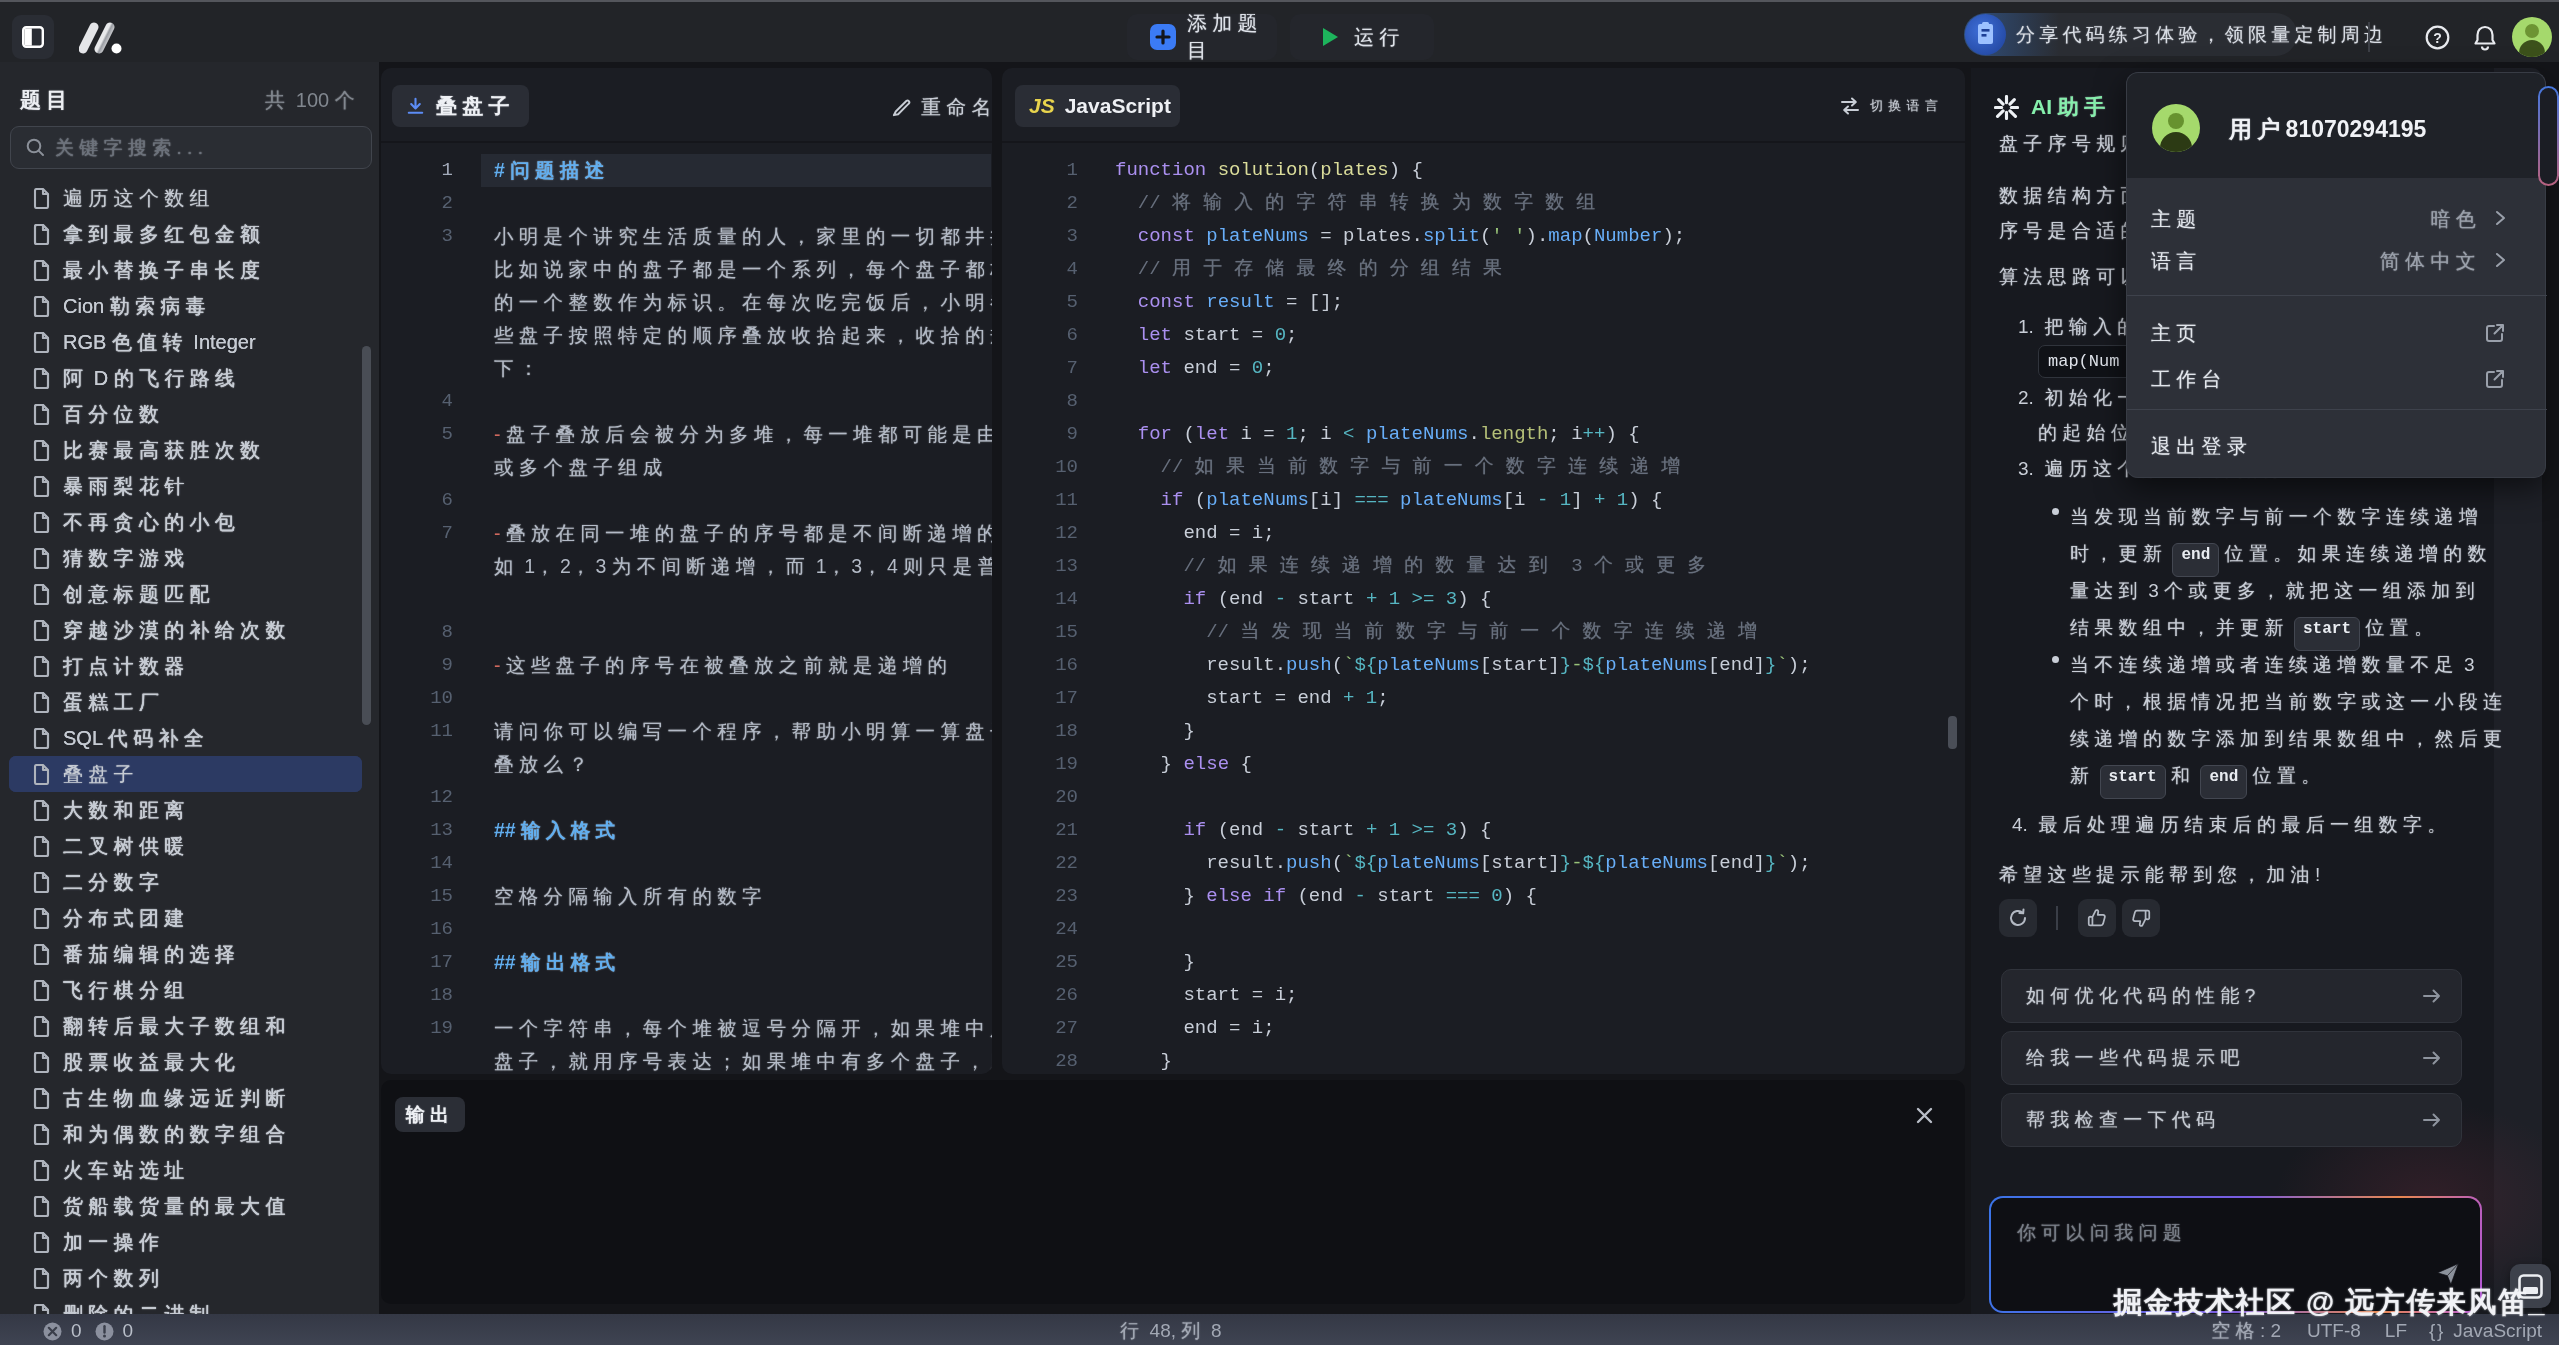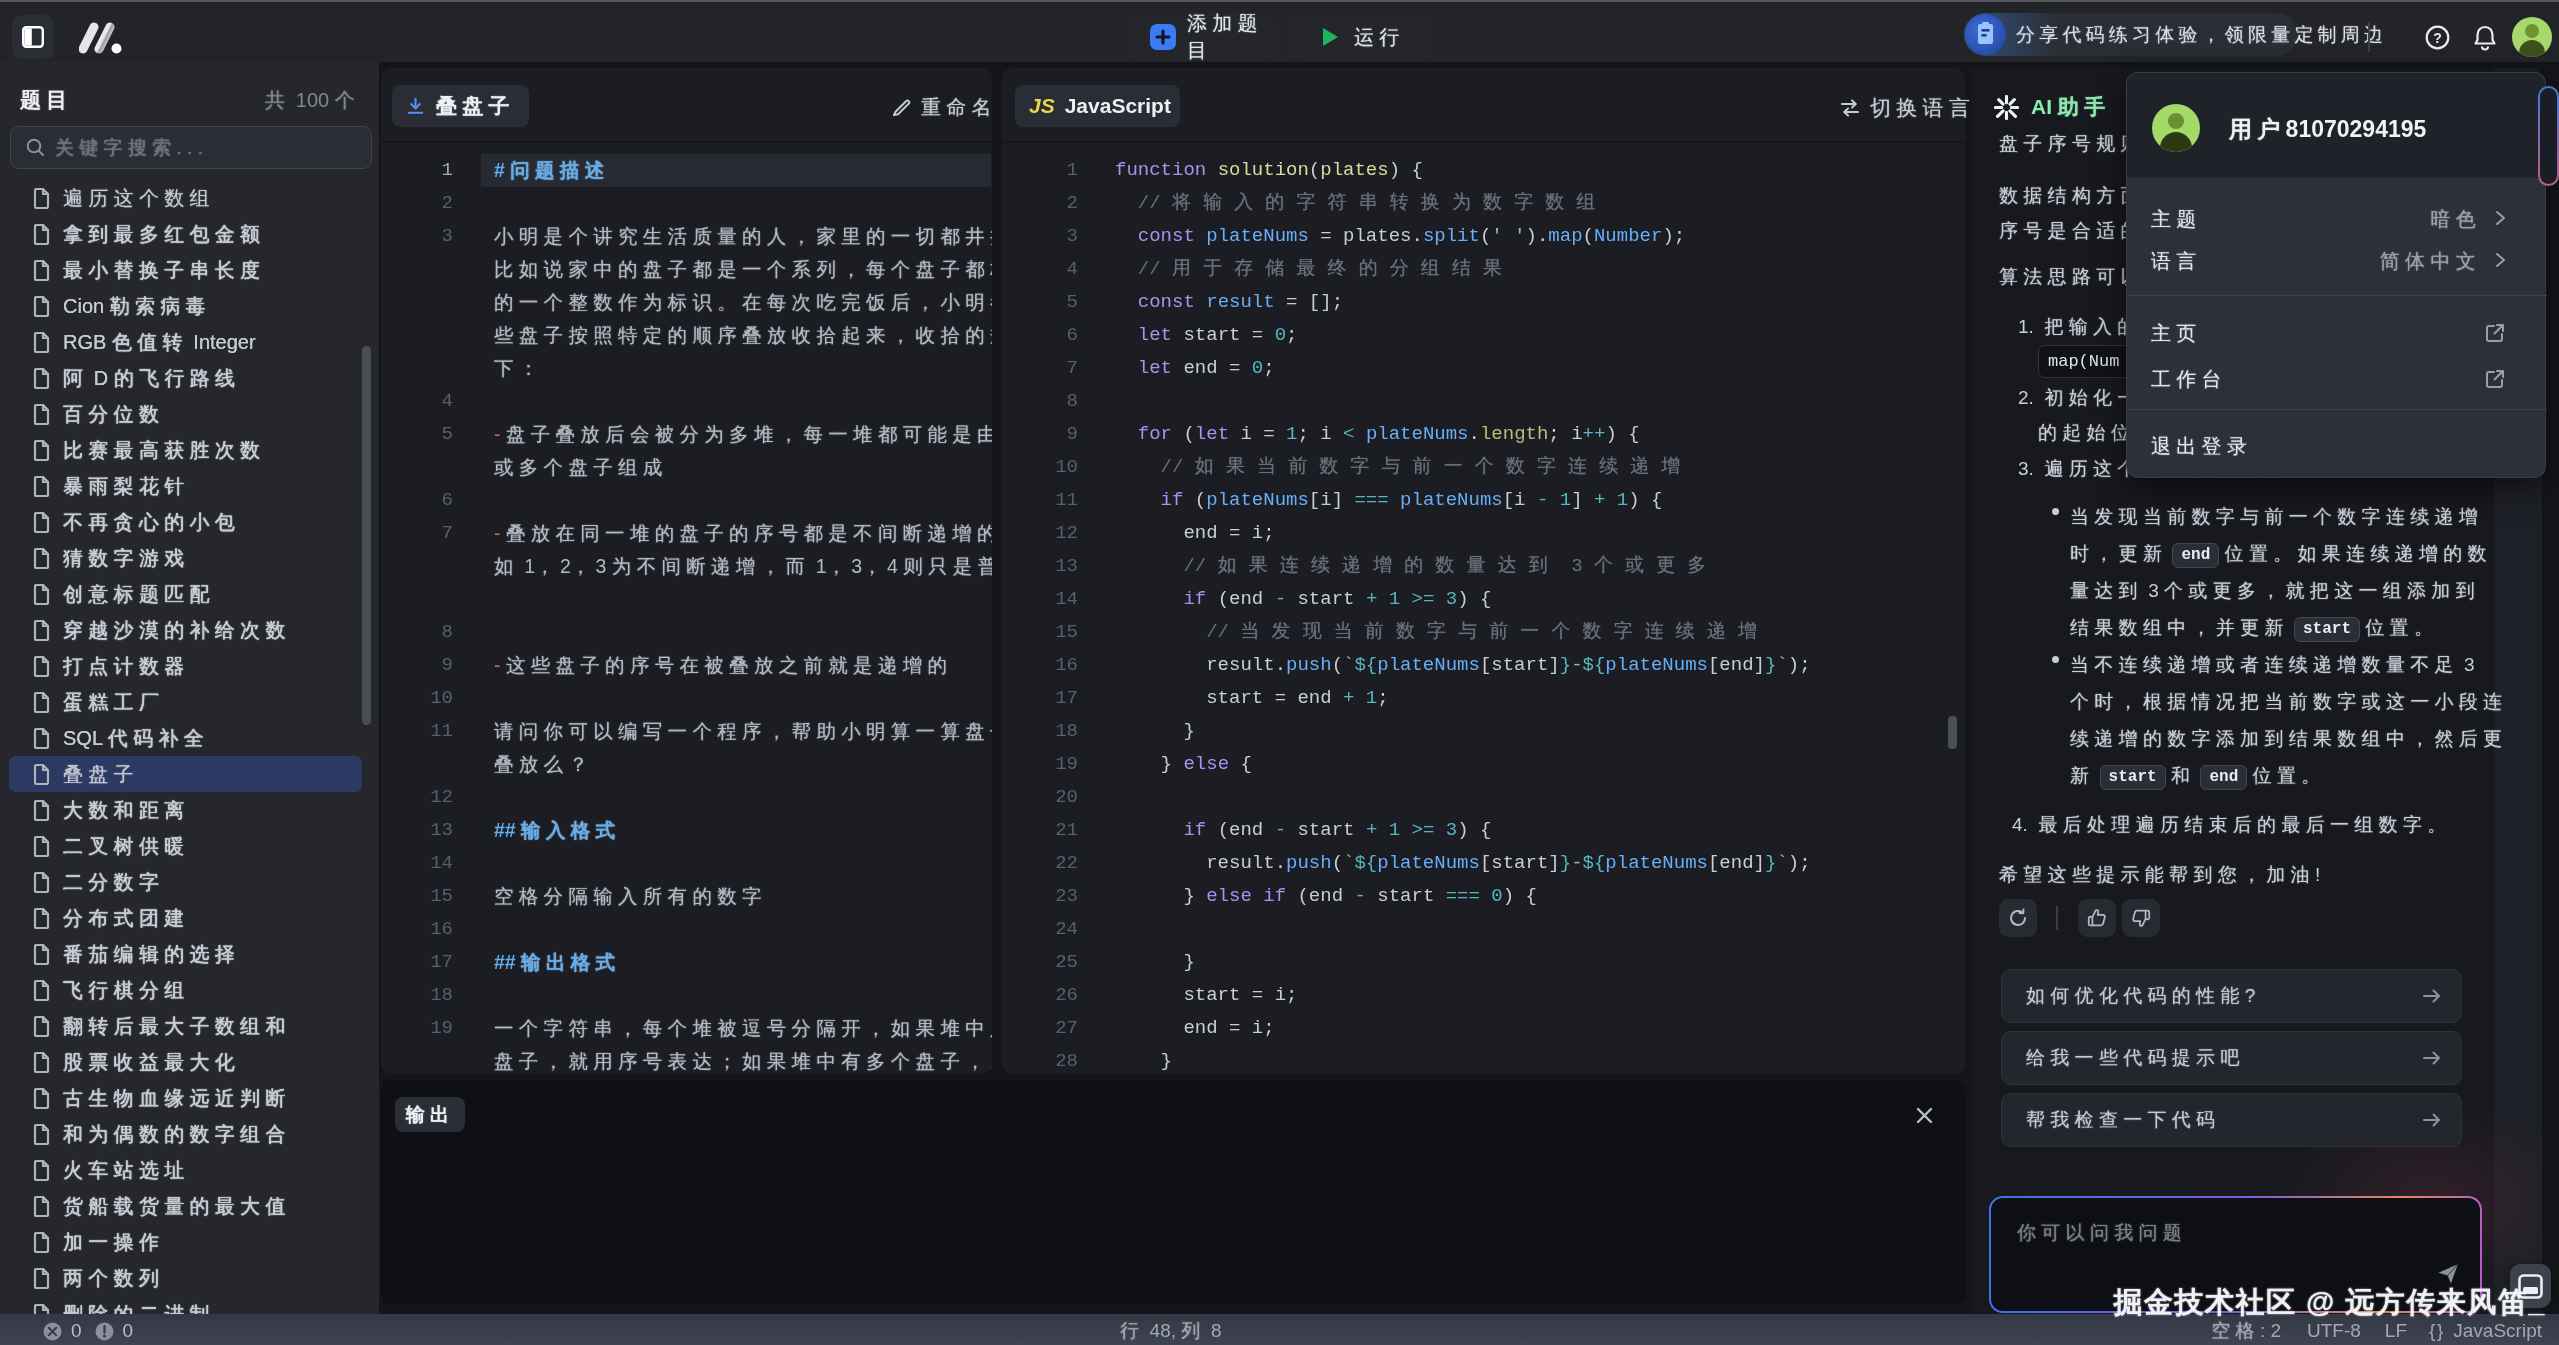--- a/index.html
+++ b/index.html
@@ -23,21 +23,21 @@
   .gnum.act { color:#a3abba; }
   .hlband { position:absolute; left:100px; width:510px; height:33px; background:#262a33; }
   .mline { position:absolute; left:113px; white-space:nowrap; font-size:19.5px; line-height:33px; color:#b3bac6; }
   .mh { color:#61aeef; font-weight:bold; }
   .mb { color:#d1695e; }
   .cline { position:absolute; left:113px; white-space:pre; font-family:"Liberation Mono",monospace; font-size:19px; line-height:33px; color:#c8ced8; }
   .cline i { font-style:normal; }
   i.k{color:#ab90f0} i.f{color:#dadc9a} i.b{color:#68aef8} i.s{color:#98c379} i.n{color:#56b6c2} i.o{color:#56b6c2} i.g{color:#b5c078} i.c{color:#676f7d}
 
   .ailine { font-size:19px; line-height:34px; color:#c9ced7; white-space:nowrap; }
-  .chip { display:inline-block; background:#2b2e36; border:1px solid #434751; border-radius:6px; font-family:"Liberation Mono",monospace; font-weight:bold; font-size:16px; color:#e9ecf1; padding:0px 8px 1px; line-height:22px; vertical-align:1px; }
+  .chip { display:inline-block; background:#2b2e36; border:1px solid #434751; border-radius:6px; font-family:"Liberation Mono",monospace; font-weight:bold; font-size:16px; color:#e9ecf1; padding:0px 8px 10px; line-height:22px; vertical-align:1px; }
   .sugg { width:461px; background:#24262d; border:1px solid #30333b; border-radius:10px; display:flex; align-items:center; font-size:19px; color:#c5cad2; }
   .sugg span { margin-left:24px; white-space:nowrap; }
   .sugg .arr { position:absolute; right:18px; }
   .ddl { font-size:20px; color:#e2e6ec; white-space:nowrap; }
   .ddv { font-size:20px; color:#9aa0ab; white-space:nowrap; text-align:right; }
   .wmark { font-size:29px; font-weight:bold; color:rgba(242,244,248,.96); letter-spacing:1.5px; white-space:nowrap; }
   .wmark { font-family:"Liberation Sans"; }
   #aiglow { left:2140px; top:1060px; width:402px; height:256px; background:radial-gradient(ellipse 55% 55% at 72% 55%, rgba(140,52,72,.22), rgba(140,52,72,0) 70%); pointer-events:none; }
 
   .cj, .cjp { text-shadow: 0 0 1.5px rgba(215,220,228,.65); }
@@ -624,21 +624,21 @@
 
 <div class="abs row" style="left:1015px;top:85px;width:165px;height:42px;background:#2a2d35;border-radius:8px;">
   <span style="margin-left:14px;font-size:21px;font-weight:bold;font-style:italic;color:#e8d44d;font-family:'Liberation Sans'">JS</span>
   <span style="font-size:21px;font-weight:bold;color:#eef0f4;margin-left:10px;">JavaScript</span>
 </div>
 <div class="abs row" style="left:1838px;top:94px;">
   <svg width="24" height="24" viewBox="0 0 24 24">
       <path d="M4 8 H17 M14 4.5 L17.8 8 L14 11.5" stroke="#c8cdd5" stroke-width="2" fill="none" stroke-linecap="round" stroke-linejoin="round"></path>
       <path d="M20 16 H7 M10 12.5 L6.2 16 L10 19.5" stroke="#c8cdd5" stroke-width="2" fill="none" stroke-linecap="round" stroke-linejoin="round"></path>
     </svg>
-  <span class="cjp" style="font-size:21px;color:#c8cdd5;margin-left:8px;white-space:nowrap">切换语言</span>
+  <span class="cjp" style="font-size:13px;color:#c8cdd5;margin-left:8px;white-space:nowrap">切换语言</span>
 </div>
 <div class="abs" style="left:1002px;top:142px;width:963px;height:932px;overflow:hidden;border-radius:0 0 10px 10px;">
   <div class="abs" style="left:0;top:0;width:963px;height:932px;" id="codeeditor">
     <div class="cline" style="top:12px"><i class="k">function</i> <i class="f">solution</i>(<i class="f">plates</i>) {</div>
       <div class="cline" style="top:45px">  <i class="c">//&nbsp;<span class="cjm">将输入的字符串转换为数字数组</span></i></div>
       <div class="cline" style="top:78px">  <i class="k">const</i> <i class="b">plateNums</i> = plates.<i class="b">split</i>(<i class="s">' '</i>).<i class="b">map</i>(<i class="b">Number</i>);</div>
       <div class="cline" style="top:111px">  <i class="c">//&nbsp;<span class="cjm">用于存储最终的分组结果</span></i></div>
       <div class="cline" style="top:144px">  <i class="k">const</i> <i class="b">result</i> = [];</div>
       <div class="cline" style="top:177px">  <i class="k">let</i> start = <i class="n">0</i>;</div>
       <div class="cline" style="top:210px">  <i class="k">let</i> end = <i class="n">0</i>;</div>

